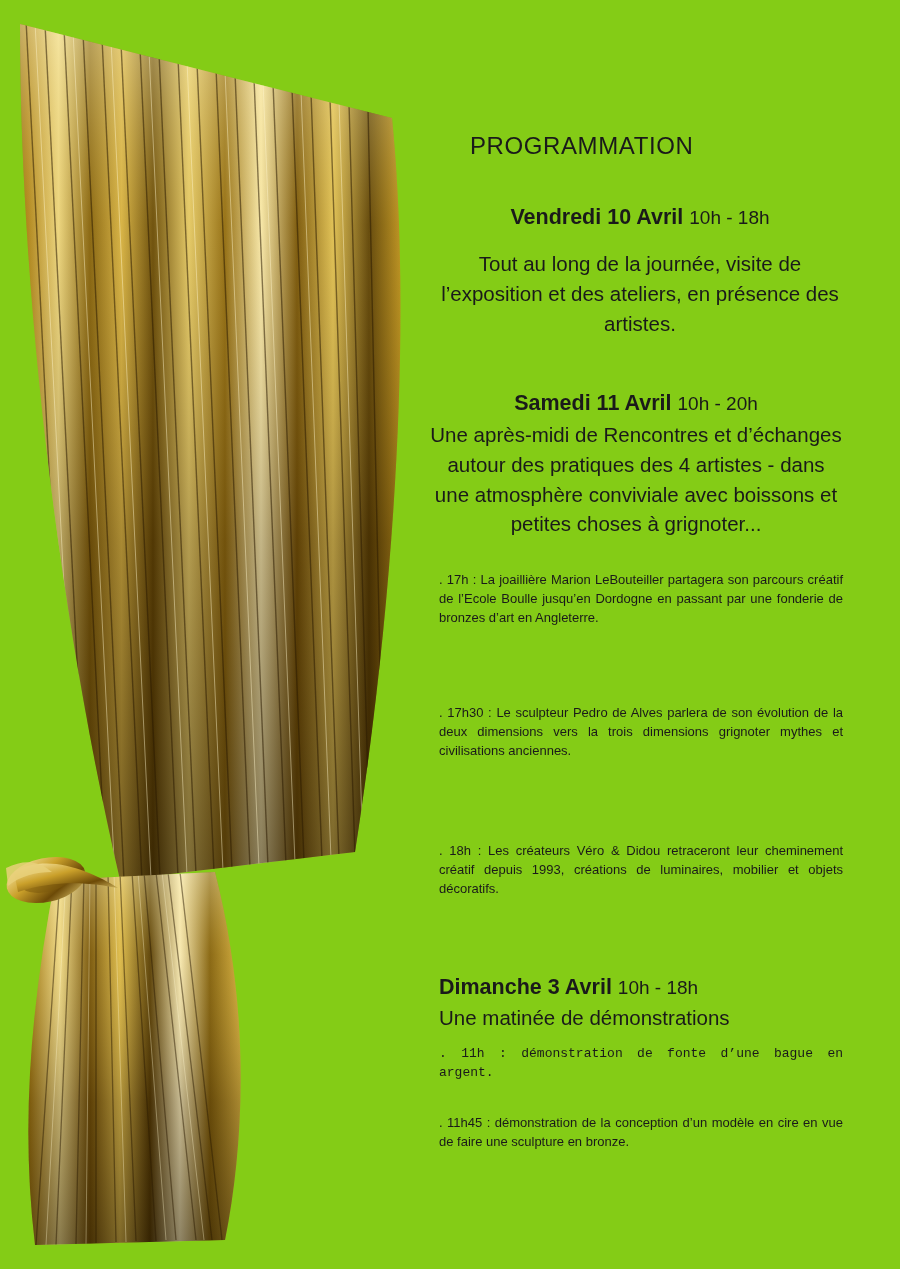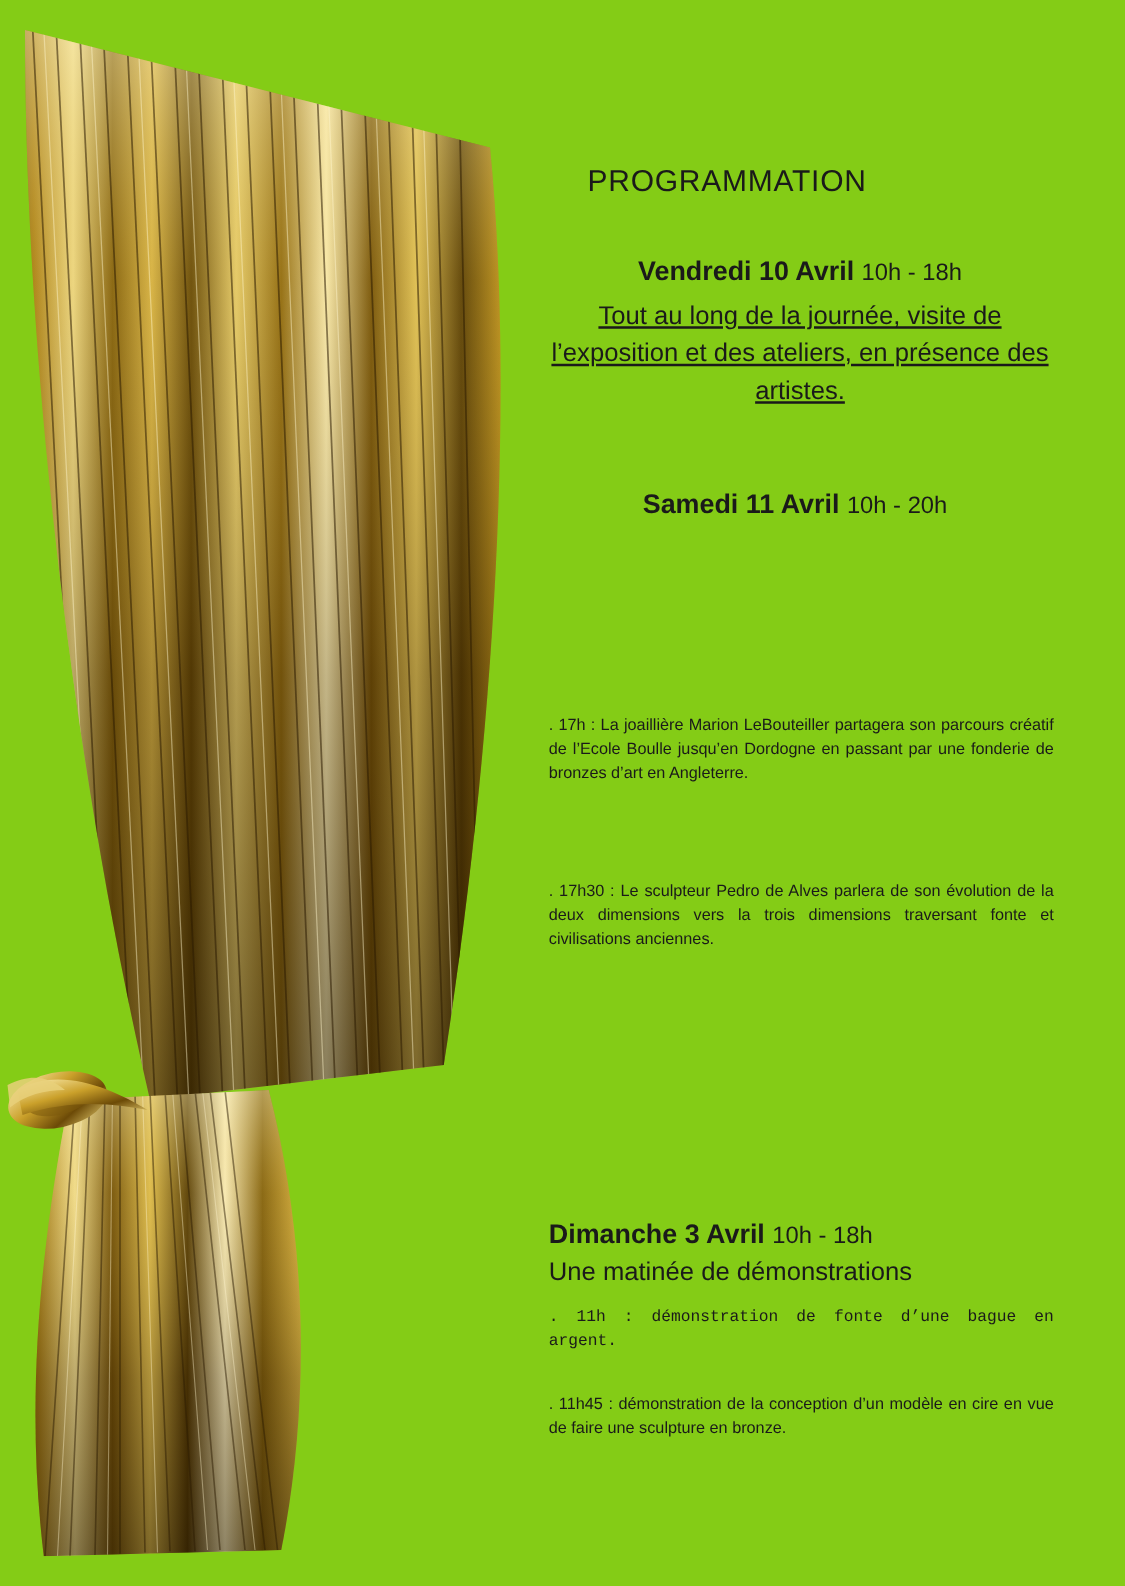--- a/index.html
+++ b/index.html
@@ -59,21 +59,21 @@
     font-weight: bold;
     font-size: 21.5px;
   }
   .block .head .time {
     font-weight: normal;
     font-size: 19px;
   }
 
   
   #block-friday { top: 202px; left: -15px; width: 400px; text-align: center; }
-  #block-friday .body { display: block; margin-top: 5px; text-decoration: underline; }
+  #block-friday .body { display: block; margin-top: 16px; }
 
   
   #block-saturday { top: 388px; left: -25px; width: 412px; text-align: center; }
   #block-saturday .body { display: block; margin-top: 1px; }
 
   
   .para {
     position: absolute;
     left: -16px;
     width: 404px;
@@ -231,24 +231,26 @@
         <span class="time">10h - 18h</span>
       </span>
       <span class="body">Tout au long de la journée,  visite de l’exposition et des ateliers, en présence des artistes.</span>
     </div>
 
     <div class="block" id="block-saturday">
       <span class="head">
         <span>Samedi 11 Avril</span>
         <span class="time">10h - 20h</span>
       </span>
+      <span class="body">Une après-midi de Rencontres et d’échanges autour des pratiques des 4 artistes - dans une atmosphère conviviale avec boissons et petites choses à grignoter...</span>
     </div>
 
     <div class="para" id="para-1">. 17h : La joaillière Marion LeBouteiller partagera son parcours créatif de l’Ecole Boulle jusqu’en Dordogne en passant par une fonderie de bronzes d’art en Angleterre.</div>
-    <div class="para" id="para-2">. 17h30 : Le sculpteur Pedro de Alves parlera de son évolution de la deux dimensions vers la trois dimensions traversant fonte et civilisations anciennes.</div>
+    <div class="para" id="para-2">. 17h30 : Le sculpteur Pedro de Alves parlera de son évolution de la deux dimensions vers la trois dimensions grignoter mythes et civilisations anciennes.</div>
+    <div class="para" id="para-3">. 18h : Les créateurs Véro &amp; Didou retraceront leur cheminement créatif depuis 1993, créations de luminaires, mobilier et objets décoratifs.</div>
 
     <div class="block" id="block-sunday">
       <span class="head line">
         <span>Dimanche 3 Avril</span>
         <span class="time">10h - 18h</span>
       </span>
       <span class="line">Une matinée de démonstrations</span>
     </div>
 
     <div class="para" id="para-4">. 11h : démonstration de fonte d’une bague en argent.</div>

